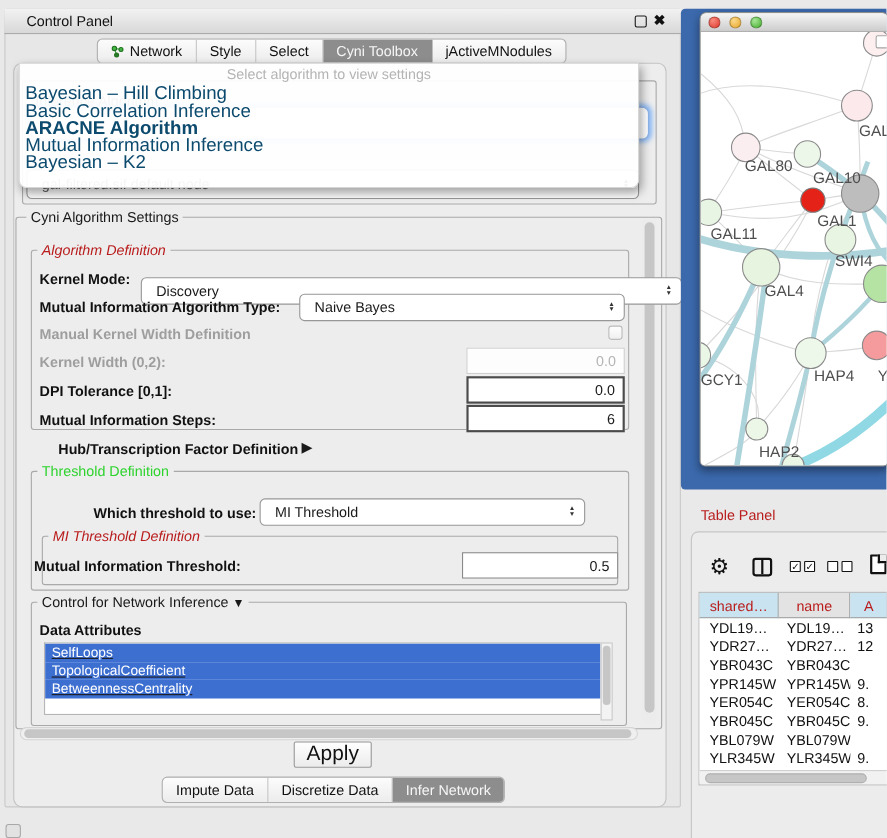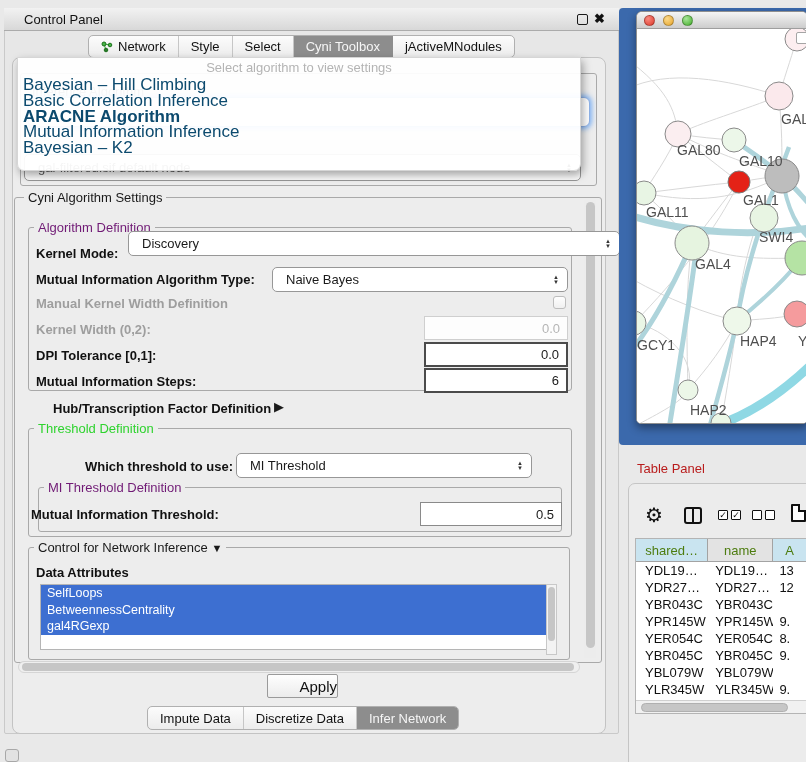--- a/index.html
+++ b/index.html
@@ -29,21 +29,21 @@
     font-size:13px; color:#111; border-right:1px solid #c6c6c6; cursor:default; white-space:nowrap; }
   .tab:last-child { border-right:none; }
   .tab.sel { background:#8d8d8d; color:#f6f6f6; border-right-color:#8d8d8d; }
 
   .main-card { left:12px; top:57px; width:594px; height:677px;
     background:#ededed; border:1px solid #c3c3c3; border-radius:8px; }
 
   
   .groupbox { border:1px solid #a9a9a9; border-radius:3px; }
   .grouplabel { position:absolute; background:#ededed; padding:0 4px; font-size:13px; white-space:nowrap; }
-  .blue-t { color:#701a75; }
+  .blue-t { color:#b91c1c;font-style:italic; }
   .green-t { color:#2ed32e; }
 
   .boldlabel { position:absolute; font-weight:bold; font-size:13px; color:#111; white-space:nowrap; }
   .graylabel { color:#9e9e9e; }
 
   
   .combo { position:absolute; background:#fff; border:1px solid #979797; border-radius:5px;
     display:flex; align-items:center; font-size:13px; padding:0 8px 0 13px; }
   .stepper { margin-left:auto; display:flex; flex-direction:column; align-items:center;
     font-size:6px; line-height:5px; color:#333; }
@@ -60,29 +60,29 @@
     background:rgba(255,255,255,0.94); border:1px solid #d6d6d6;
     border-radius:0 0 7px 7px; box-shadow:2px 4px 9px rgba(0,0,0,0.35); }
   .popup-prompt { height:19px; display:flex; align-items:center; justify-content:center;
     color:#b4b4b4; font-size:13px; }
   .menuitem { height:15.8px; display:flex; align-items:center; padding-left:5px;
     font-size:17px; color:#0c4a6e; white-space:nowrap; }
   .menuitem.bold { font-weight:bold; }
 
   
   .attr-list { left:40px; top:584px; width:506px; height:66px; background:#fff;
-    border:1px solid #b5b5b5; border-right:none; overflow:hidden; }
+    border:1px solid #b5b5b5; border-right:none; overflow:hidden;text-decoration:underline; }
   .attr-item { height:16.6px; background:#3d6fd1; color:#fff; font-size:12.5px;
     display:flex; align-items:center; padding-left:6px; }
   .vscroll-strip { position:absolute; background:#f3f3f3; border:1px solid #c8c8c8; }
   .scroll-thumb { position:absolute; background:#c6c6c6; border-radius:5px; }
 
-  .pushbtn { position:absolute; display:flex; align-items:center; justify-content:flex-end;
+  .pushbtn { position:absolute; display:flex; align-items:center; justify-content:center;
     background:linear-gradient(#fefefe,#ececec); border:1px solid #9a9a9a;
-    border-radius:2px; font-size:15px; color:#111; }
+    border-radius:2px; font-size:19px; color:#111; }
 
   
   .net-blue { left:619px; top:8px; width:187px; height:437px;
     background:#3b69ac; border-radius:4px 0 0 4px; }
   .mac-window { left:636px; top:11px; width:172px; height:413px;
     background:#fff; border:1px solid #8f8f8f; border-radius:6px 6px 5px 5px;
     box-shadow:0 4px 8px rgba(0,0,0,0.4); overflow:hidden; }
   .mac-titlebar { height:17px; background:linear-gradient(#f5f5f5,#cdcdcd);
     border-bottom:1px solid #9e9e9e; display:flex; align-items:center; gap:8px; padding-left:7px; }
   .light { width:11px; height:11px; border-radius:50%; border:1px solid rgba(0,0,0,0.25); }
@@ -101,21 +101,21 @@
   .colbrowse::after { content:""; position:absolute; left:6px; top:0; width:2px; height:13px; background:#111; }
   .cb-box { width:10px; height:10px; border:1.5px solid #111; border-radius:1px;
     font-size:9px; line-height:8px; text-align:center; color:#111; background:#fff; }
   .doc-icon { width:15px; height:18px; border:2px solid #111; border-radius:1px; background:#fff; }
   .doc-icon::after { content:""; position:absolute; right:-2px; top:-2px; width:6px; height:6px;
     background:#ececec; border-left:2px solid #111; border-bottom:2px solid #111; }
 
   .tbl-frame { left:635px; top:538px; width:173px; height:176px; background:#fff; border:1px solid #b4b4b4; }
   .tbl-header { display:flex; height:23px; font-size:13px; }
   .th { display:flex; align-items:center; justify-content:center;
-    border-right:1px solid #a3a3a3; border-bottom:1px solid #a3a3a3; color:#4d7c0f; }
+    border-right:1px solid #a3a3a3; border-bottom:1px solid #a3a3a3; color:#b91c1c; }
   .th.blue { background:#c9e4f0; }
   .th.gray { background:#e3e3e3; }
   .trow { display:flex; height:17px; font-size:13px; color:#111; background:#fff; }
   .td { display:flex; align-items:center; white-space:nowrap; overflow:hidden; }
   .td.c1 { width:73px; padding-left:9px; }
   .td.c2 { width:66px; padding-left:7px; }
   .td.c3 { width:34px; padding-left:6px; }
 
   .hscroll { position:absolute; background:#f1f1f1; border-top:1px solid #d0d0d0; }
 </style>
@@ -181,21 +181,21 @@
 <span class="grouplabel" style="left:24px; top:190px;">Cyni Algorithm Settings</span>
 
 <div class="abs" style="left:584px; top:200px; width:12px; height:458px; background:#ececec;">
   <div class="scroll-thumb" style="left:1.5px; top:2px; width:9px; height:446px;"></div>
 </div>
 
 <div class="abs groupbox" style="left:28px; top:227px; width:544px; height:164px;"></div>
 <span class="grouplabel blue-t" style="left:34px; top:220px;">Algorithm Definition</span>
 
 <span class="boldlabel" style="left:36px; top:246px;">Kernel Mode:</span>
-<div class="combo" style="left:128px; top:231px; width:492px; height:25px;">
+<div class="combo" style="left:128px; top:252px; width:492px; height:25px;">
   <span>Discovery</span>
   <span class="stepper">
       <span>▲</span>
       <span>▼</span>
     </span>
 </div>
 
 <span class="boldlabel" style="left:36px; top:272px;">Mutual Information Algorithm Type:</span>
 <div class="combo" style="left:272px; top:267px; width:296px; height:25px;">
   <span>Naive Bayes</span>
@@ -248,22 +248,22 @@
 
 <div class="abs groupbox" style="left:28px; top:547px; width:542px; height:113px;"></div>
 <span class="grouplabel" style="left:34px; top:540px;">
   <span>Control for Network Inference</span>
   <span style="font-size:11px;">▼</span>
 </span>
 <span class="boldlabel" style="left:36px; top:565px;">Data Attributes</span>
 
 <div class="abs attr-list">
   <div class="attr-item">SelfLoops</div>
+  <div class="attr-item">TopologicalCoefficient</div>
   <div class="attr-item">BetweennessCentrality</div>
-  <div class="attr-item">gal4RGexp</div>
 </div>
 <div class="vscroll-strip" style="left:546px; top:584px; width:11px; height:71px;">
   <div class="scroll-thumb" style="left:1px; top:2px; width:7px; height:54px;"></div>
 </div>
 
 <div class="abs" style="left:18px; top:661px; width:562px; height:12px; background:#efefef; border:1px solid #d5d5d5; border-radius:6px;">
   <div class="scroll-thumb" style="left:3px; top:1px; width:552px; height:8px;"></div>
 </div>
 
 <div class="pushbtn" style="left:267px; top:674px; width:71px; height:24px;">

